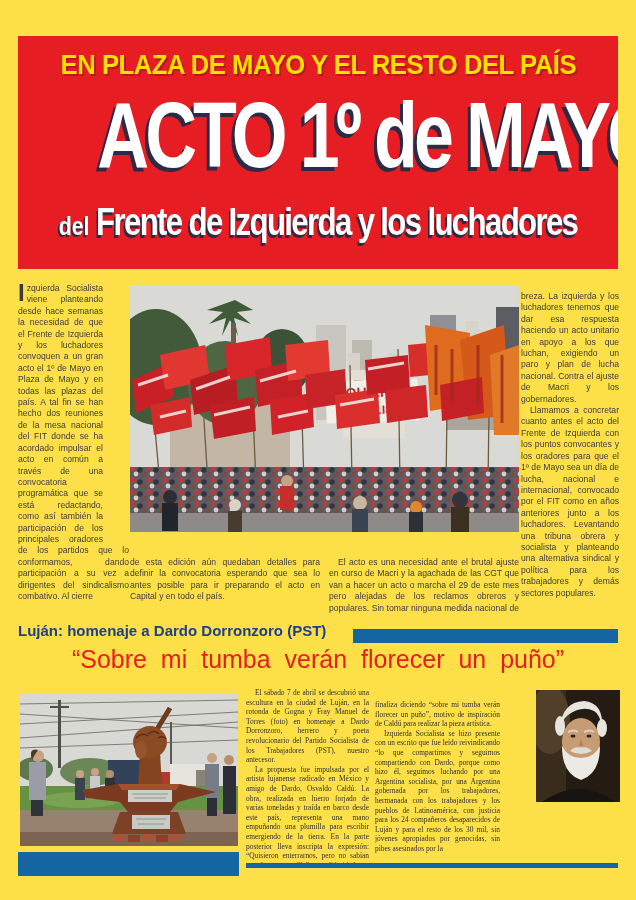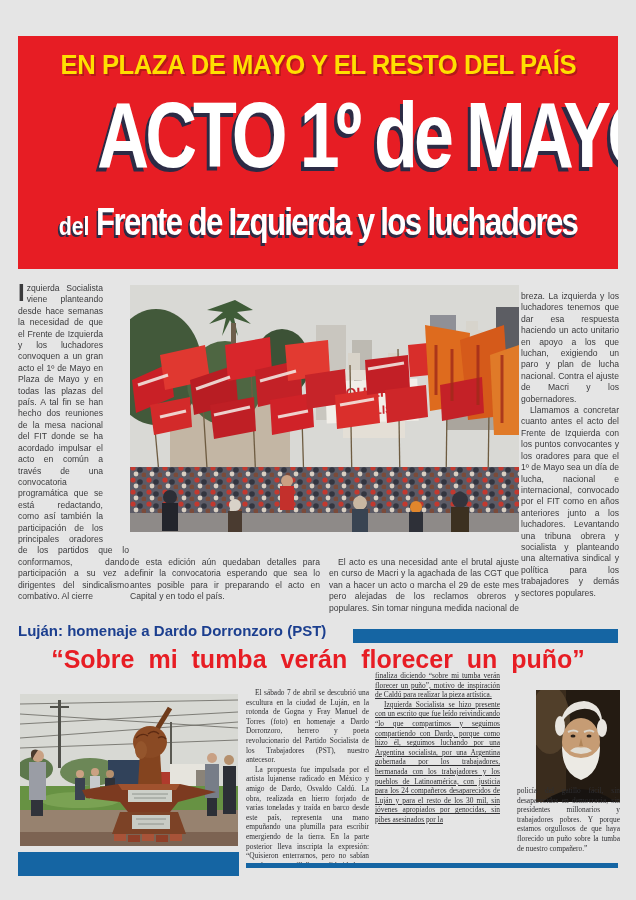--- a/index.html
+++ b/index.html
@@ -1,16 +1,16 @@
 <!DOCTYPE html>
 <html style="--masthead-red: #e71d24; --kicker-yellow: #ffdf00; --headline-shadow: #2c2b45; --headline-red: #e71d24; --section-blue: #1565a3; --section-title-navy: #1c3f8f;"><head>
 <meta charset="utf-8">
 <style>
   html,body{margin:0;padding:0;background:#ffffff;}
-  .page{position:relative;width:636px;height:900px;background:#e5e5e5;overflow:hidden;
+  .page{position:relative;width:636px;height:900px;background:#fde047;overflow:hidden;
         font-family:"Liberation Sans",sans-serif;}
 
   
   .masthead{position:absolute;left:18px;top:36px;width:600px;height:233px;
             background:var(--masthead-red,#e71d24);overflow:hidden;}
   .kicker-row{margin-top:15px;text-align:center;line-height:28px;}
   .kicker{display:inline-block;color:var(--kicker-yellow,#ffdf00);font-weight:bold;
           font-size:27px;letter-spacing:-0.5px;white-space:nowrap;
           transform:scaleX(0.95);transform-origin:center;
           text-shadow:2px 2px 0 rgba(90,20,10,0.35);}
@@ -36,27 +36,27 @@
   .a1-bottom{position:absolute;left:130px;top:537px;width:389px;height:68px;
              column-count:2;column-gap:9px;column-fill:auto;overflow:hidden;margin-top:20px;}
   .demo-photo{position:absolute;left:130px;top:285px;width:389px;height:247px;}
 
   
   .section-title{position:absolute;left:18px;top:622px;margin:0;font-size:15px;font-weight:bold;
             color:var(--section-title-navy,#1c3f8f);white-space:nowrap;}
   .title-bar{position:absolute;left:353px;top:629px;width:265px;height:14px;
             background:var(--section-blue,#1565a3);}
   .quote{position:absolute;left:18px;top:645px;width:600px;margin:0;text-align:center;
-            font-size:25px;font-weight:bold;color:var(--headline-red,#e71d24);word-spacing:7px;}
+            font-size:25px;font-weight:normal;color:var(--headline-red,#e71d24);word-spacing:7px;}
   .lj{font-family:"Liberation Serif",serif;font-size:7.4px;line-height:9.6px;color:#2f2f32;
             text-align:justify;}
   .lj p{margin:0;text-indent:9px;}
   .lj p.noind{text-indent:0;}
   .lj-c1{position:absolute;left:246px;top:688px;width:123px;height:176px;overflow:hidden;}
-  .lj-c2{position:absolute;left:375px;top:671px;width:125px;height:176px;overflow:hidden;text-decoration:underline;}
+  .lj-c2{position:absolute;left:375px;top:700px;width:125px;height:176px;overflow:hidden;}
   .lj-c3{position:absolute;left:517px;top:786px;width:103px;height:78px;overflow:hidden;}
   .sculpture-photo{position:absolute;left:20px;top:694px;width:218px;height:152px;}
   .portrait-photo{position:absolute;left:536px;top:690px;width:84px;height:112px;}
   .bar-left{position:absolute;left:18px;top:852px;width:221px;height:24px;
             background:var(--section-blue,#1565a3);}
   .thin-rule{position:absolute;left:246px;top:863px;width:372px;height:5px;
             background:var(--section-blue,#1565a3);}
 </style>
 </head>
 <body>
@@ -302,19 +302,16 @@
   </svg>
 
   <div class="lj lj-c1">
     <p>El sábado 7 de abril se descubrió una escultura en la ciudad de Luján, en la rotonda de Gogna y Fray Manuel de Torres (foto) en homenaje a Dardo Dorronzoro, herrero y poeta revolucionario del Partido Socialista de los Trabajadores (PST), nuestro antecesor.</p>
     <p>La propuesta fue impulsada por el artista lujanense radicado en México y amigo de Dardo, Osvaldo Caldú. La obra, realizada en hierro forjado de varias toneladas y traída en barco desde este país, representa una mano empuñando una plumilla para escribir emergiendo de la tierra. En la parte posterior lleva inscripta la expresión: “Quisieron enterrarnos, pero no sabían que éramos semilla” en solidaridad con los estudiantes desaparecidos de Ayotzinapa. Junto a una placa con el poema de Dardo “Declaración Jurada” que</p>
   </div>
   <div class="lj lj-c2">
     <p class="noind">finaliza diciendo “sobre mi tumba verán florecer un puño”, motivo de inspiración de Caldú para realizar la pieza artística.</p>
     <p>Izquierda Socialista se hizo presente con un escrito que fue leído reivindicando “lo que compartimos y seguimos compartiendo con Dardo, porque como hizo él, seguimos luchando por una Argentina socialista, por una Argentina gobernada por los trabajadores, hermanada con los trabajadores y los pueblos de Latinoamérica, con justicia para los 24 compañeros desaparecidos de Luján y para el resto de los 30 mil, sin jóvenes apropiados por genocidas, sin pibes asesinados por la</p>
   </div>
-  <div class="lj lj-c3">
-    <p class="noind">policía del gatillo fácil, sin desaparecidos en democracia, sin presidentes millonarios y trabajadores pobres. Y porque estamos orgullosos de que haya florecido un puño sobre la tumba de nuestro compañero.”</p>
-  </div>
 
   <div class="thin-rule"></div>
 
 </div>
 
 </body></html>

